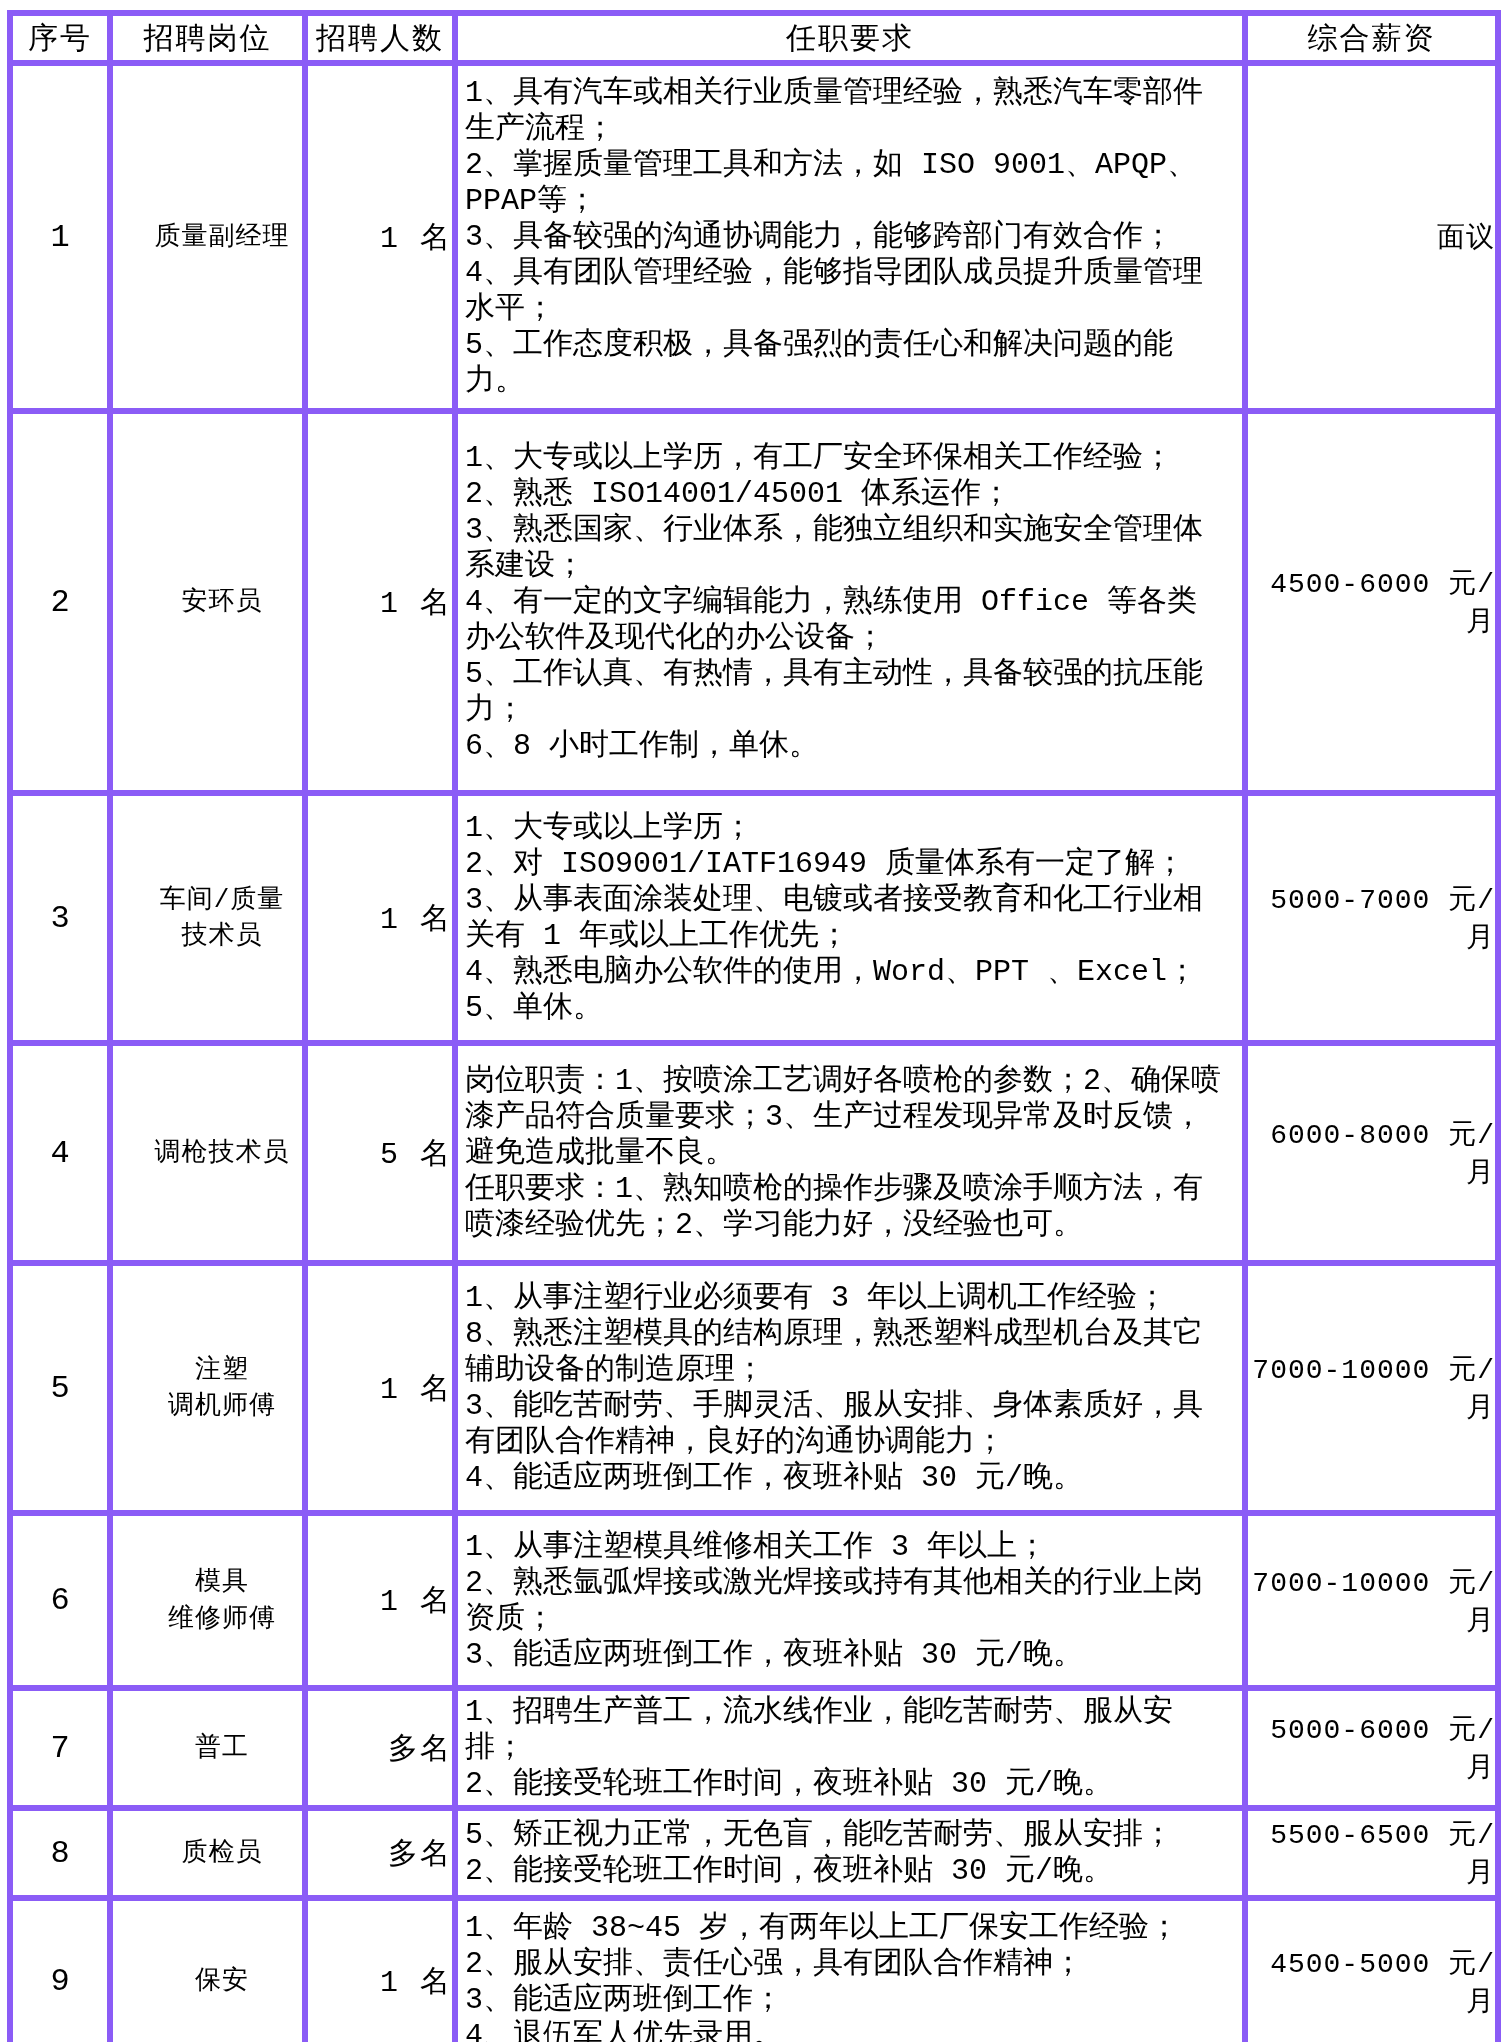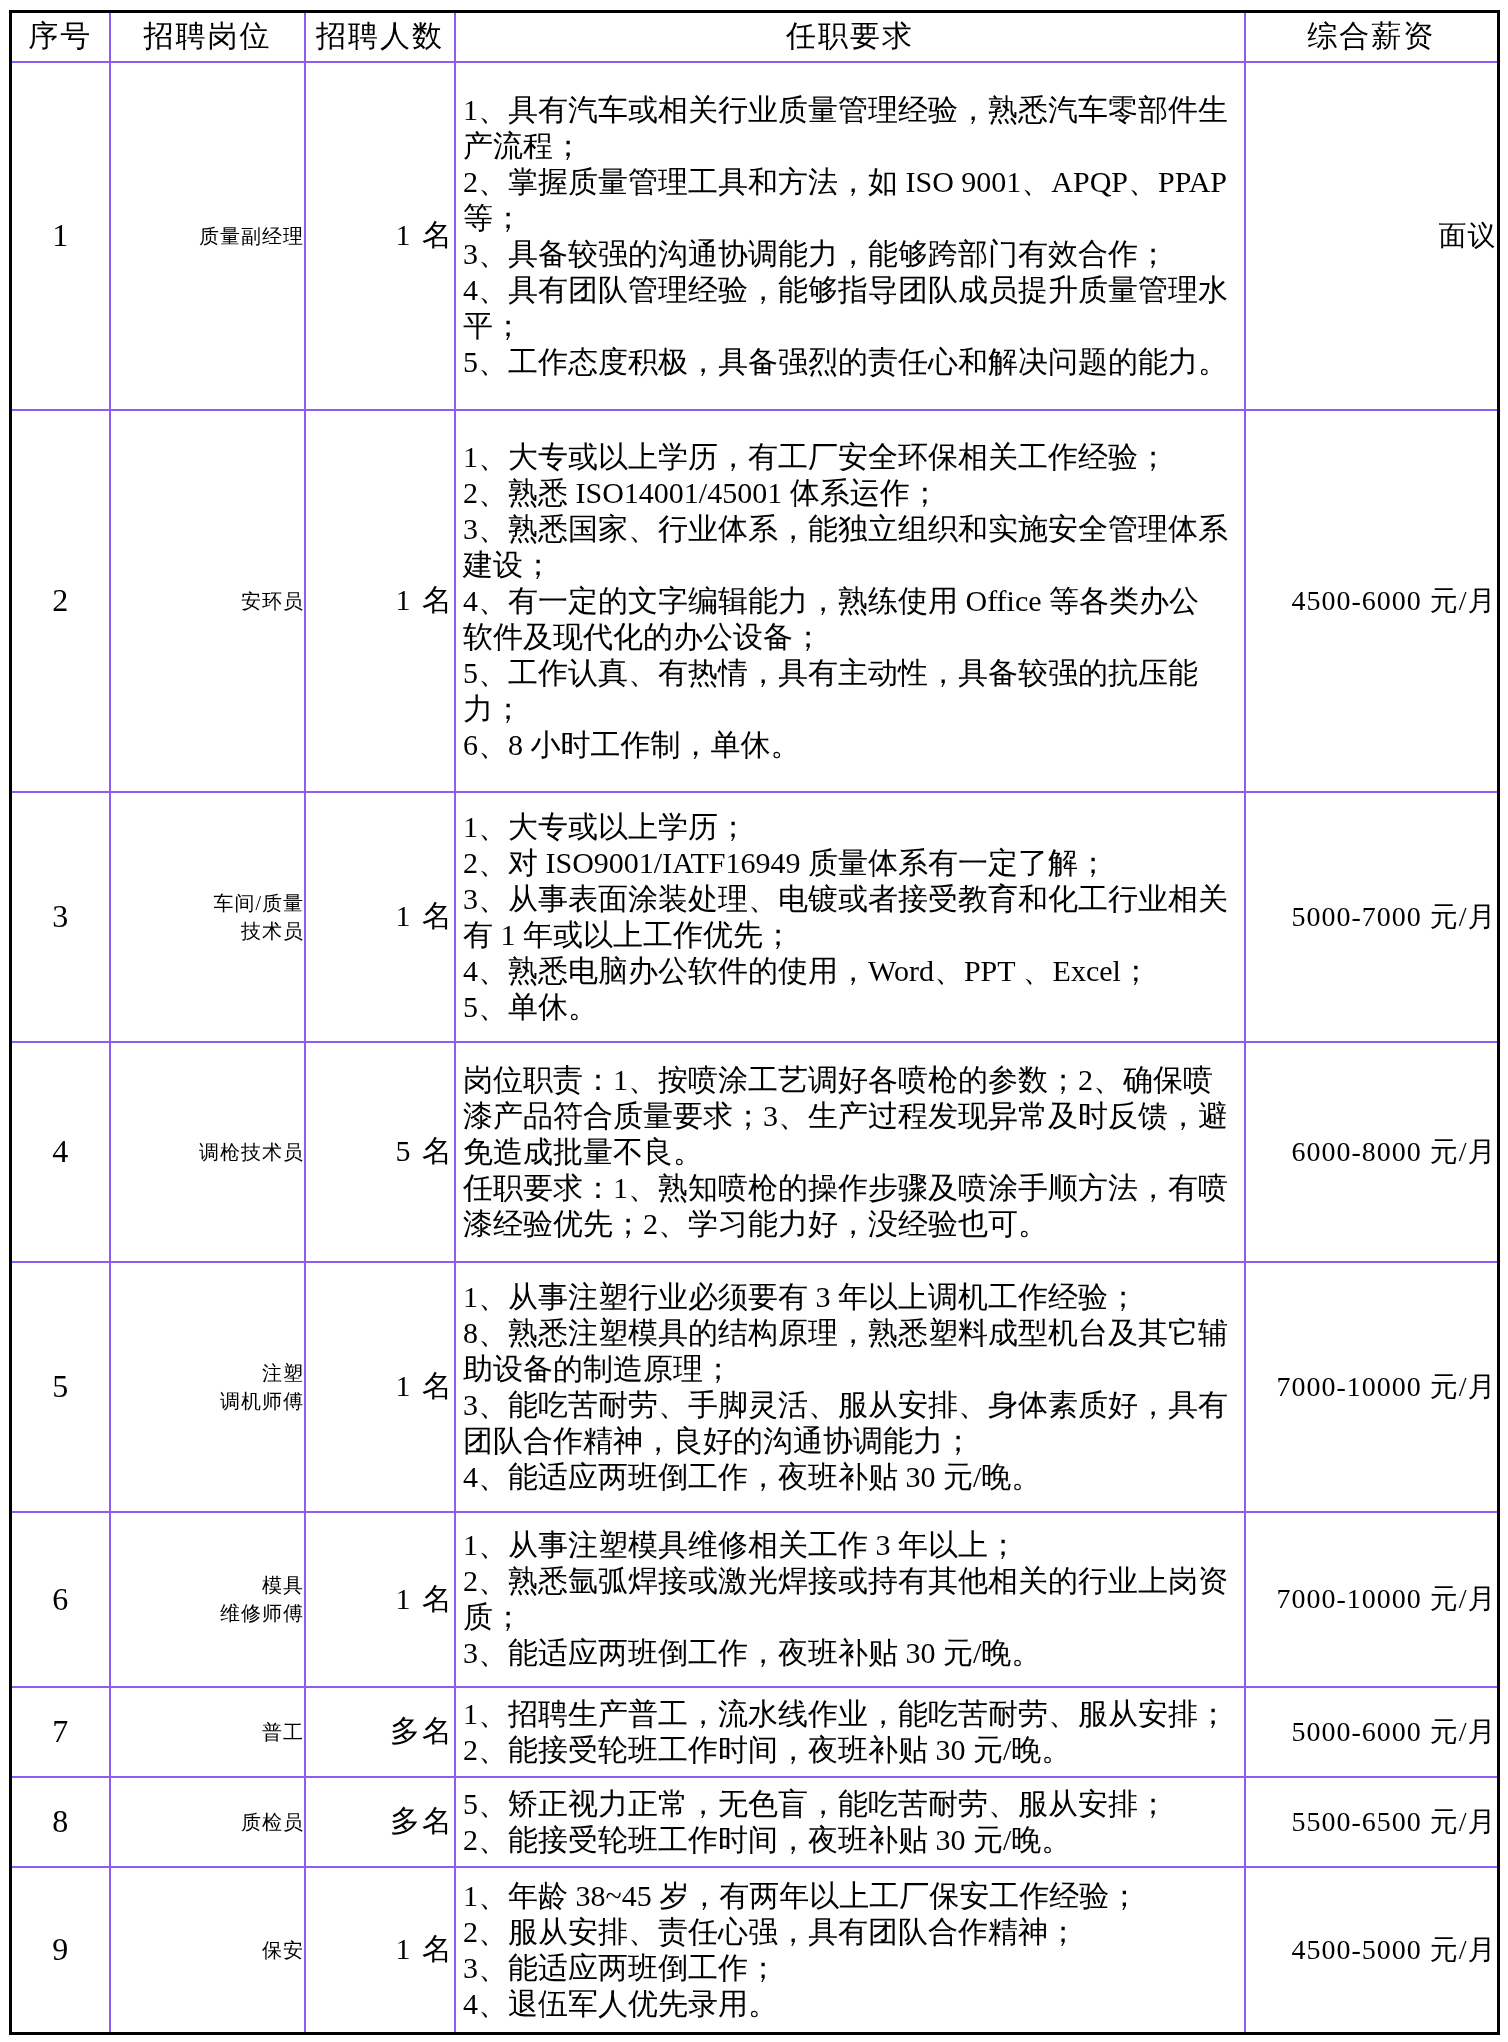--- a/index.html
+++ b/index.html
@@ -16,41 +16,42 @@
   }
   table.job-table {
     border-collapse: collapse;
     table-layout: fixed;
     width: 1488px;
     margin: 10px auto;
     border: 3px solid #000;
     background: #fff;
   }
   th, td {
-    border: 2px solid #8b5cf6;
+    border: 6px solid #8b5cf6;
     padding: 0;
     overflow: hidden;
+    font-family: Liberation Mono, monospace;
   }
   thead tr { height: 50px; }
   th {
     font-size: 30px;
     font-weight: normal;
     text-align: center;
     vertical-align: middle;
     letter-spacing: 2px;
   }
   td.c-no {
     text-align: center;
     vertical-align: middle;
     font-size: 32px;
   }
   td.c-pos {
-    text-align: right;
-    vertical-align: middle;
-    font-size: 20px;
+    text-align: center;
+    vertical-align: middle;
+    font-size: 26px;
     line-height: 1.4;
     white-space: pre-line;
     letter-spacing: 1px;
     padding-left: 29px;
   }
   td.c-count {
     text-align: right;
     vertical-align: middle;
     font-size: 30px;
     letter-spacing: 2px;

